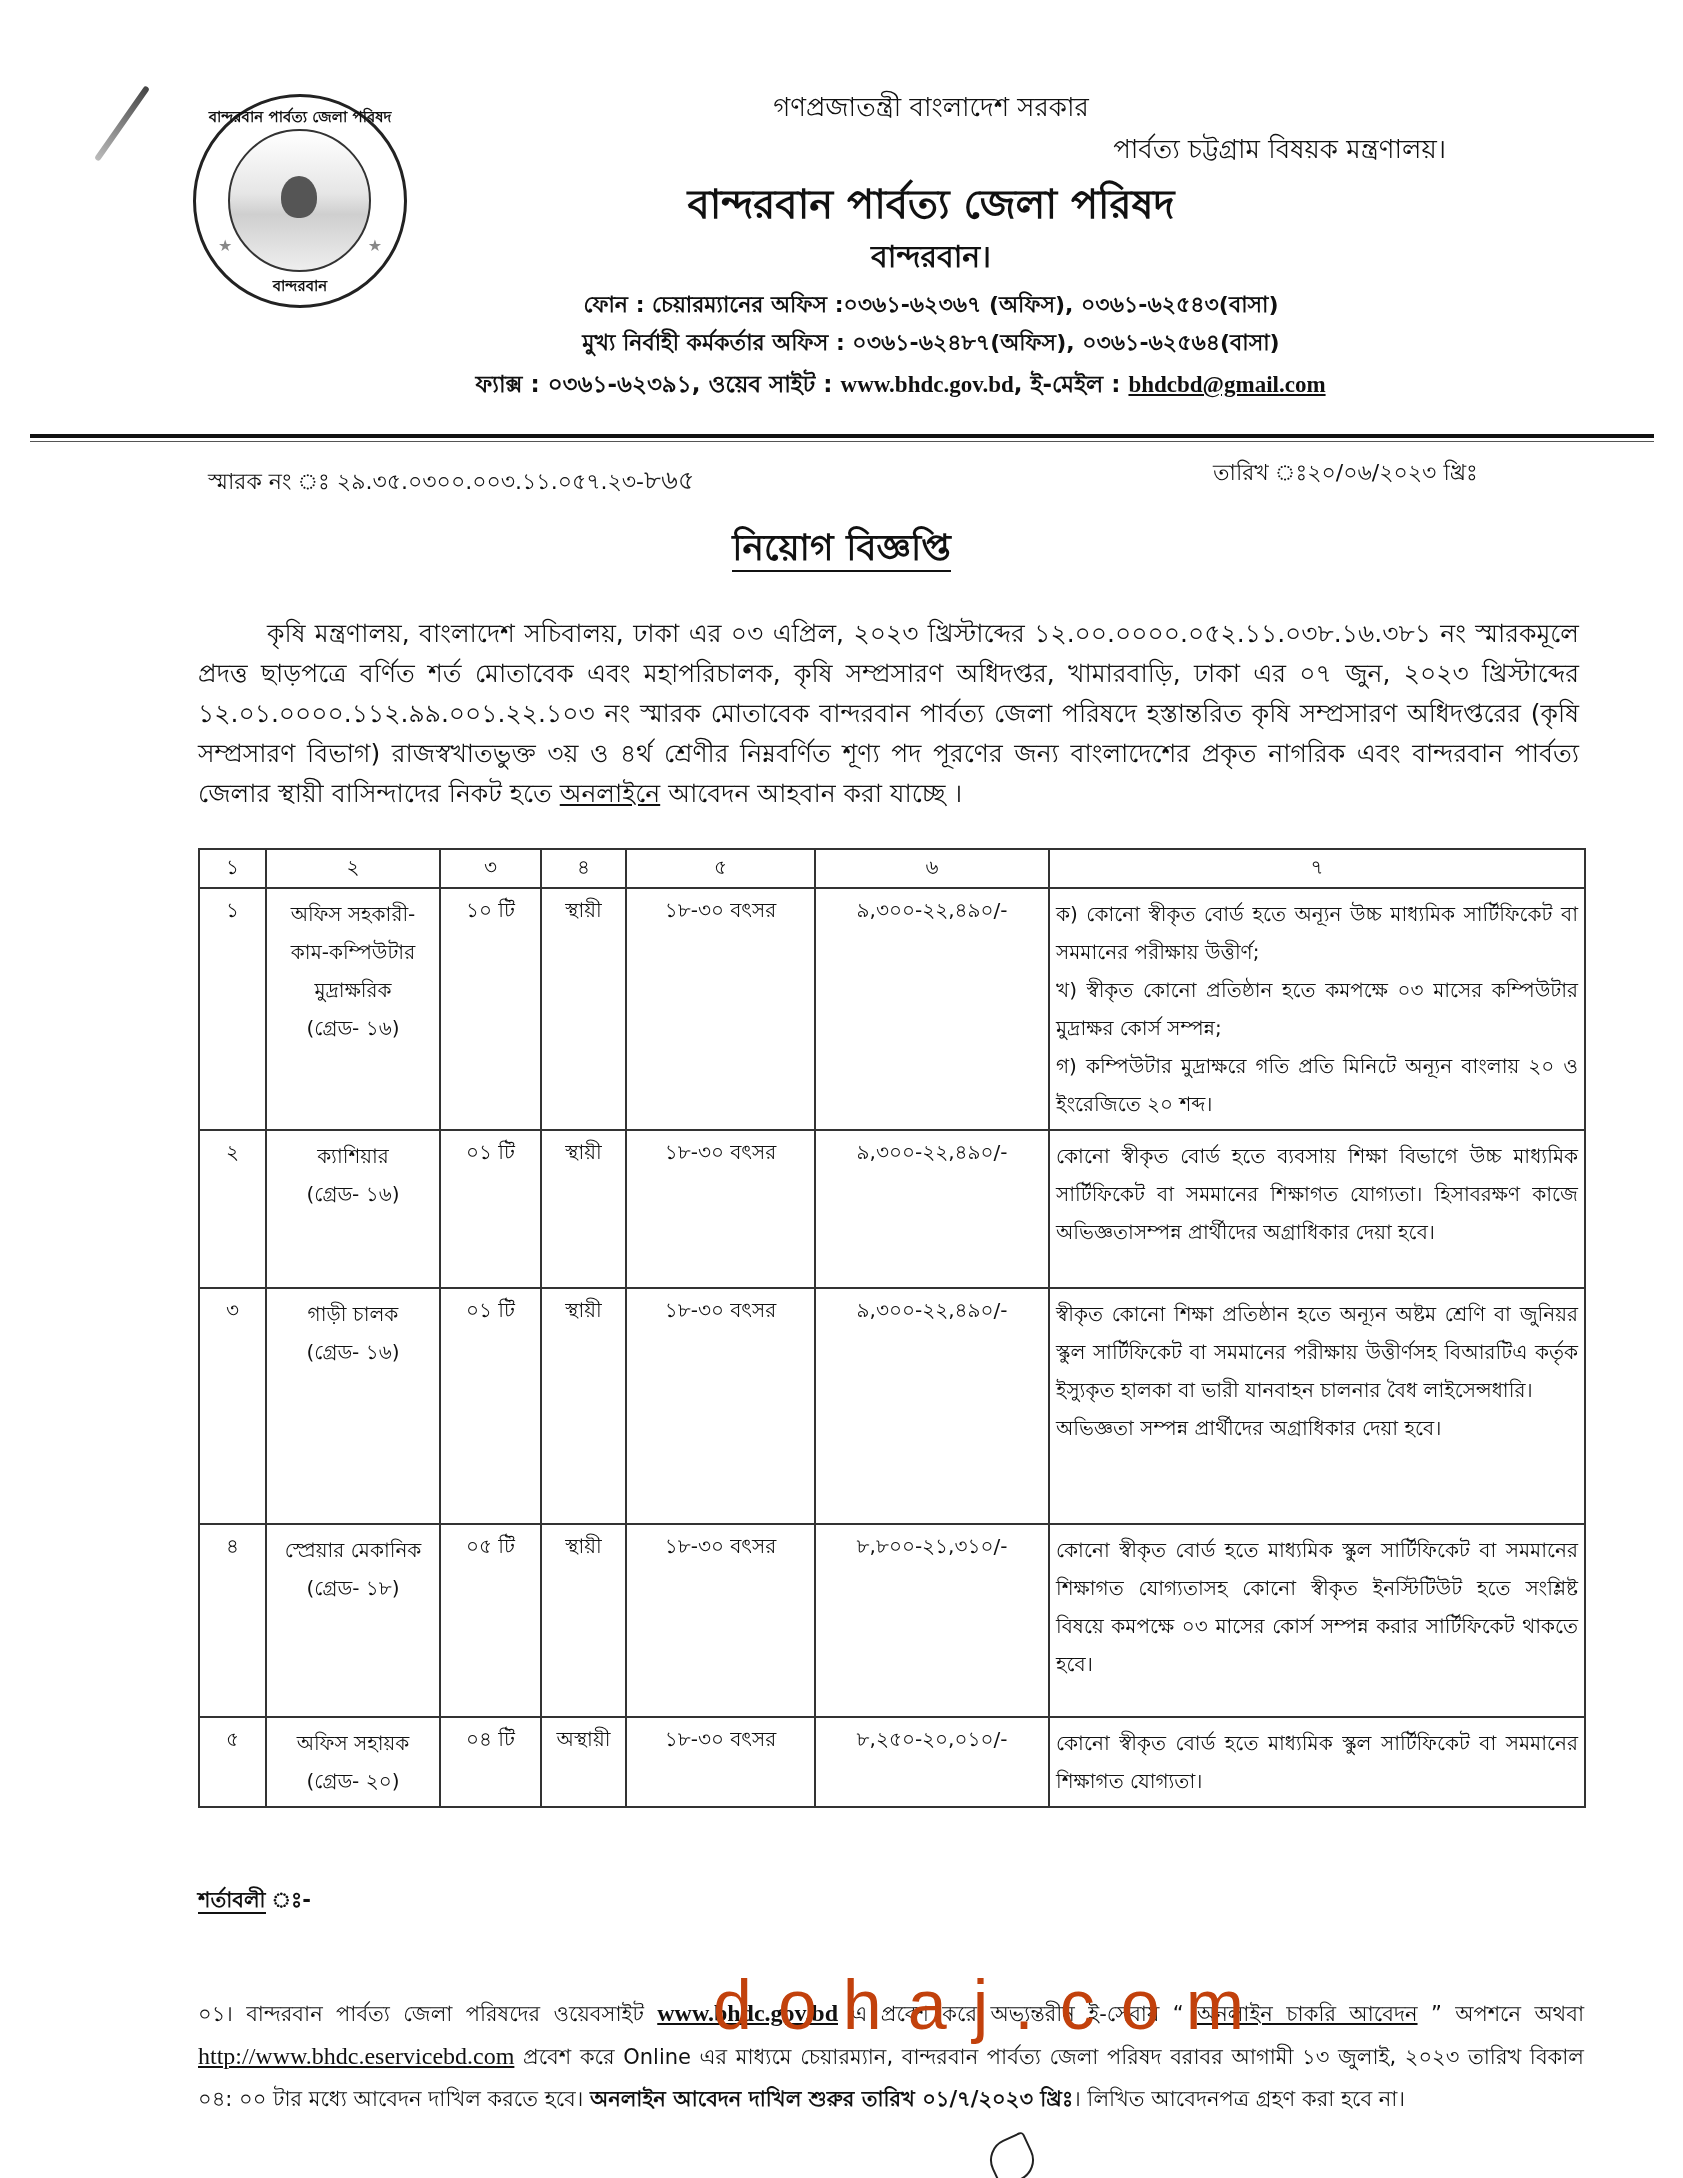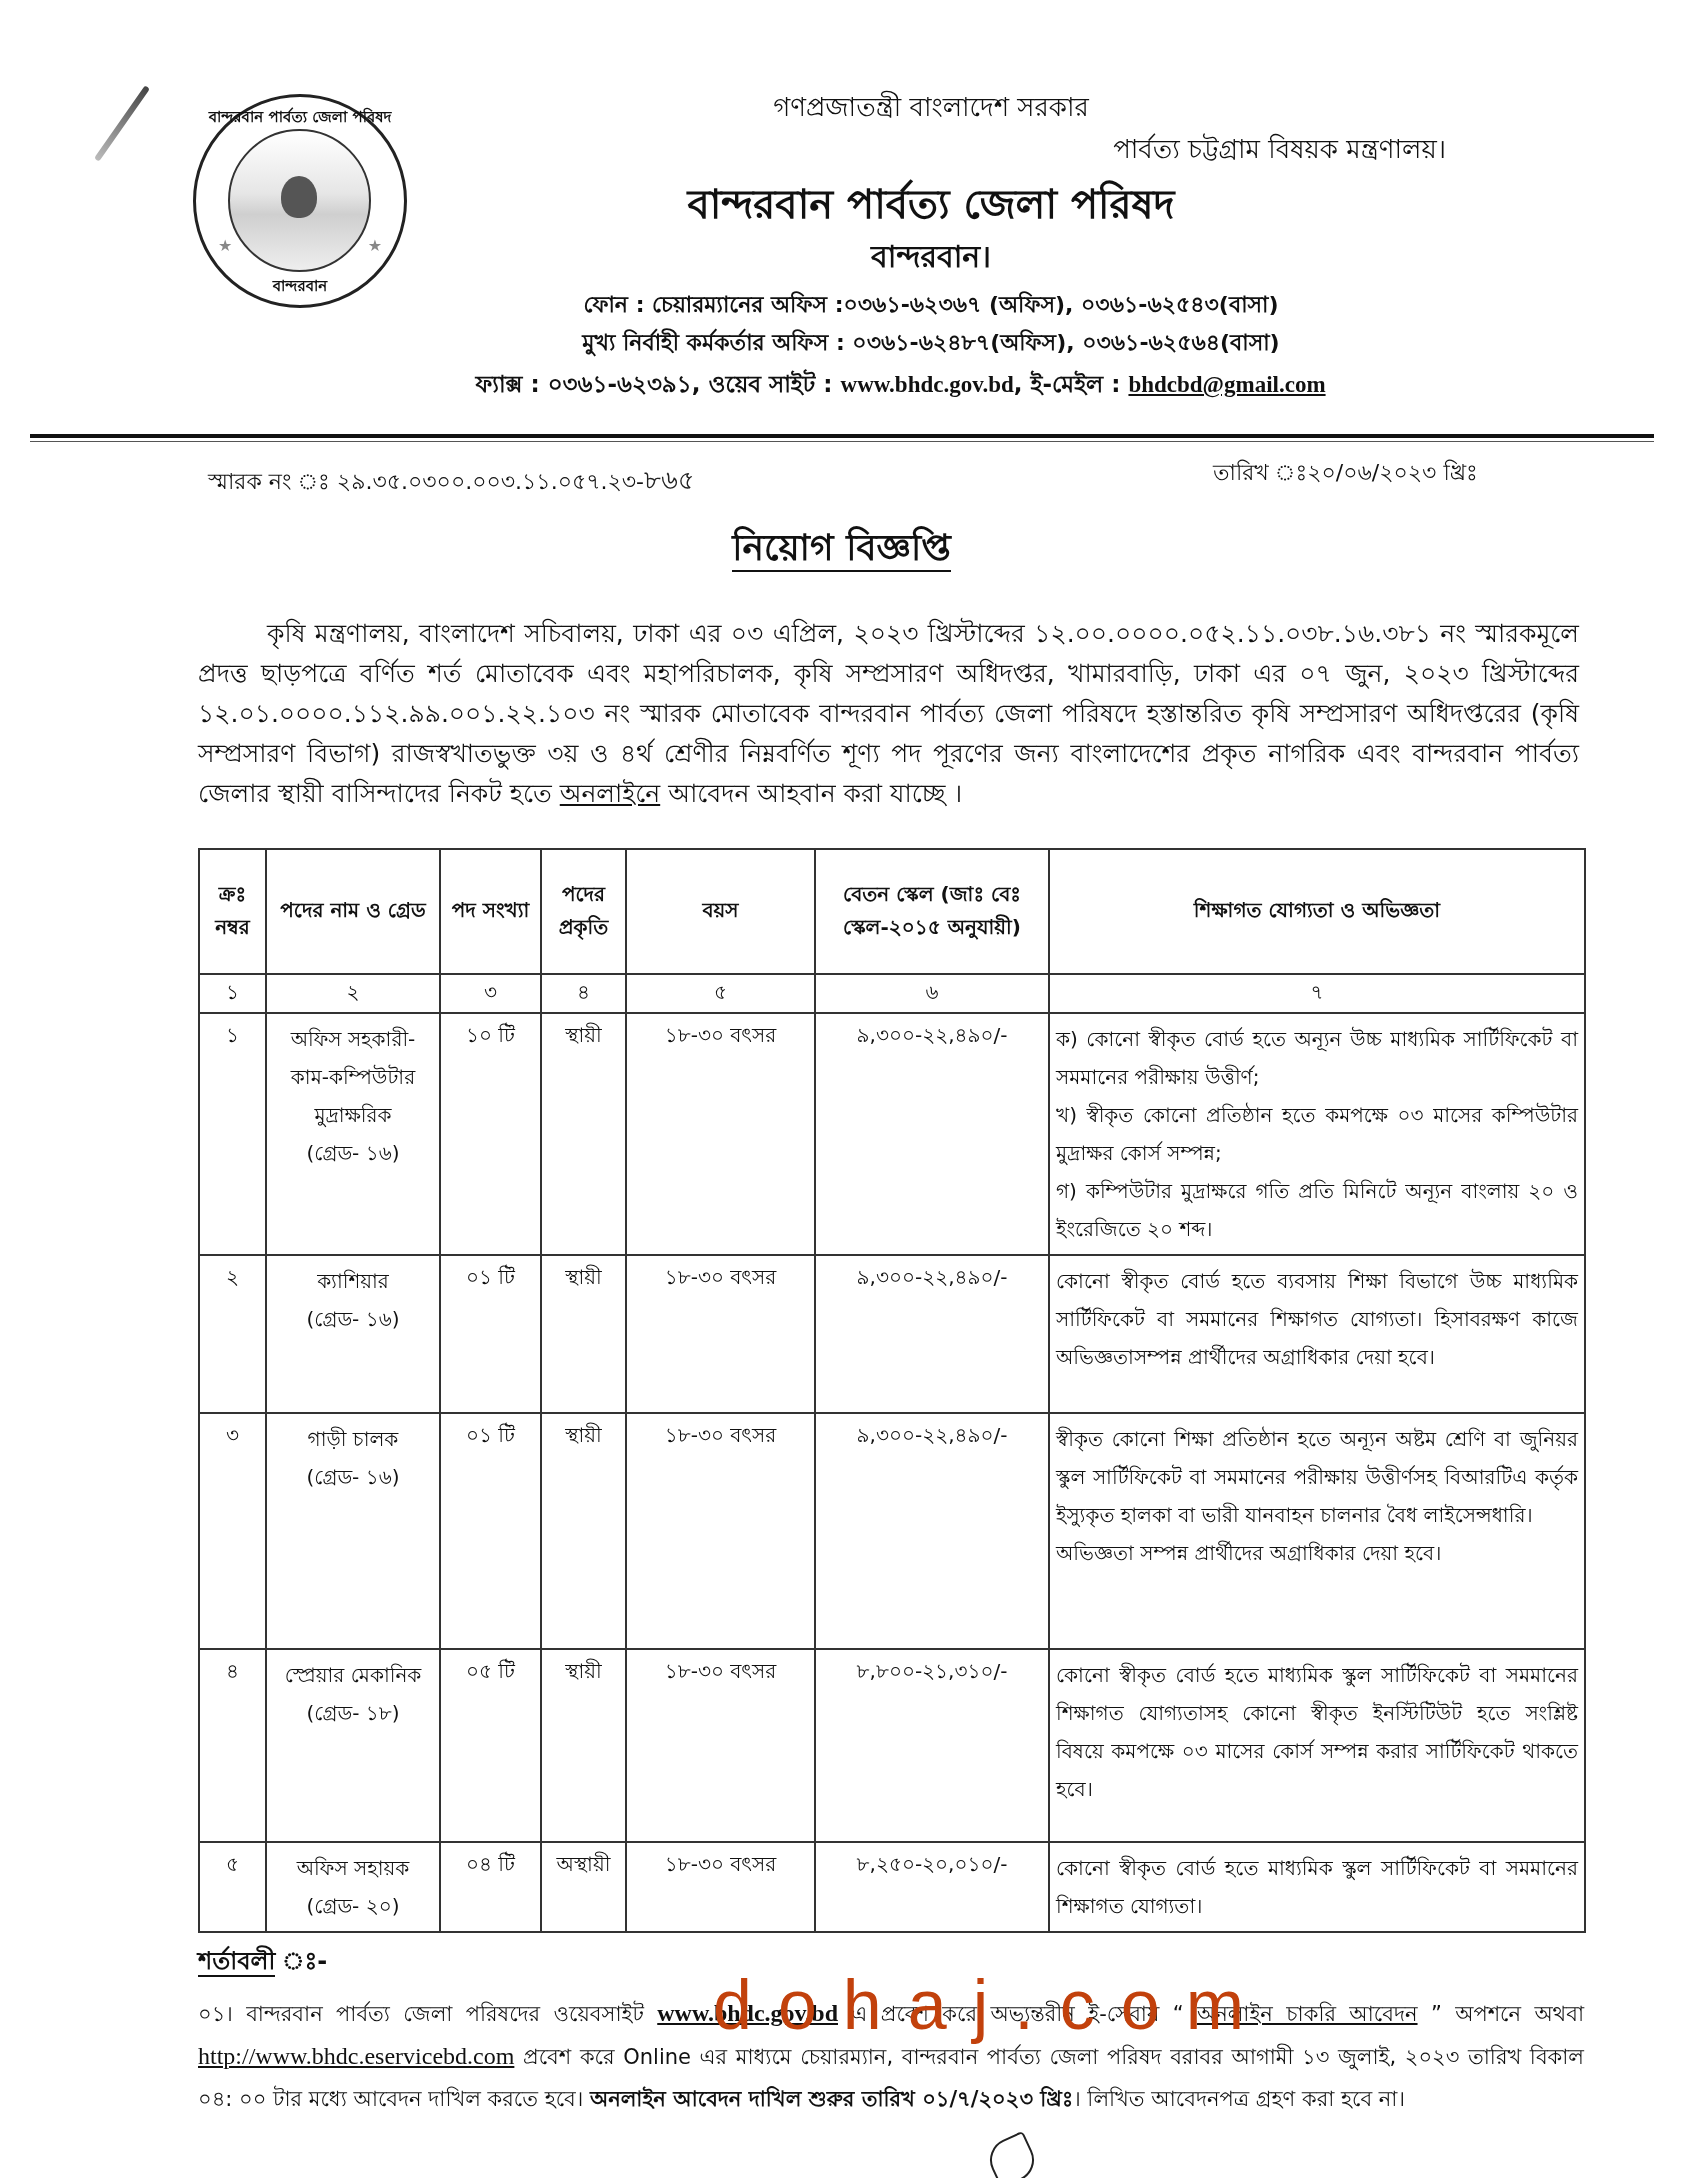--- a/index.html
+++ b/index.html
@@ -38,21 +38,21 @@
   .para u { text-decoration:underline; }
 
   table.jobs { position:absolute; left:198px; top:848px; width:1388px; border-collapse:collapse; font-size:20px; }
   table.jobs td, table.jobs th { border:2px solid #333; vertical-align:top; padding:6px 6px; }
   table.jobs th { font-weight:bold; text-align:center; vertical-align:middle; height:111px; }
   table.jobs tr.nums td { text-align:center; padding:2px; height:20px; }
   table.jobs td.c { text-align:center; }
   table.jobs td.q { text-align:justify; line-height:38px; font-size:20px; }
   table.jobs td.nm { text-align:center; line-height:38px; }
 
-  .terms-head { left:198px; top:1942px; font-size:24px; font-weight:bold; }
+  .terms-head { left:198px; top:1884px; font-size:21px; font-weight:bold; }
   .terms-head span { border-bottom:2px solid #111; }
   .terms { left:198px; top:1992px; width:1386px; font-size:21px; line-height:42px; text-align:justify; }
   .terms .link { font-family:"Liberation Serif", serif; text-decoration:underline; font-size:24px;margin-top:20px; }
   .terms .bold-link { font-family:"Liberation Serif", serif; font-weight:bold; text-decoration:underline; font-size:24px; }
   .terms u { text-decoration:underline; }
   .terms b { font-weight:bold; }
   .watermark { left:713px; top:1965px; font-size:70px; color:#c2410c; letter-spacing:26px; font-family:"Liberation Sans", sans-serif; }
   .sig { left:990px; top:2138px; width:40px; height:40px; border:2px solid #222; border-radius:50% 10% 50% 10%; transform:rotate(-25deg); }
 </style>
 </head>
@@ -98,29 +98,20 @@
   <colgroup>
     <col style="width:67px">
       <col style="width:174px">
       <col style="width:101px">
       <col style="width:85px">
     <col style="width:189px">
       <col style="width:234px">
       <col>
   </colgroup>
   <thead>
-    <tr>
-      <th>ক্রঃ নম্বর</th>
-      <th>পদের নাম ও গ্রেড</th>
-      <th>পদ সংখ্যা</th>
-      <th>পদের প্রকৃতি</th>
-      <th>বয়স</th>
-      <th>বেতন স্কেল (জাঃ বেঃ স্কেল-২০১৫ অনুযায়ী)</th>
-      <th>শিক্ষাগত যোগ্যতা ও অভিজ্ঞতা</th>
-    </tr>
     <tr class="nums">
       <td>১</td>
       <td>২</td>
       <td>৩</td>
       <td>৪</td>
       <td>৫</td>
       <td>৬</td>
       <td>৭</td>
     </tr>
   </thead>

